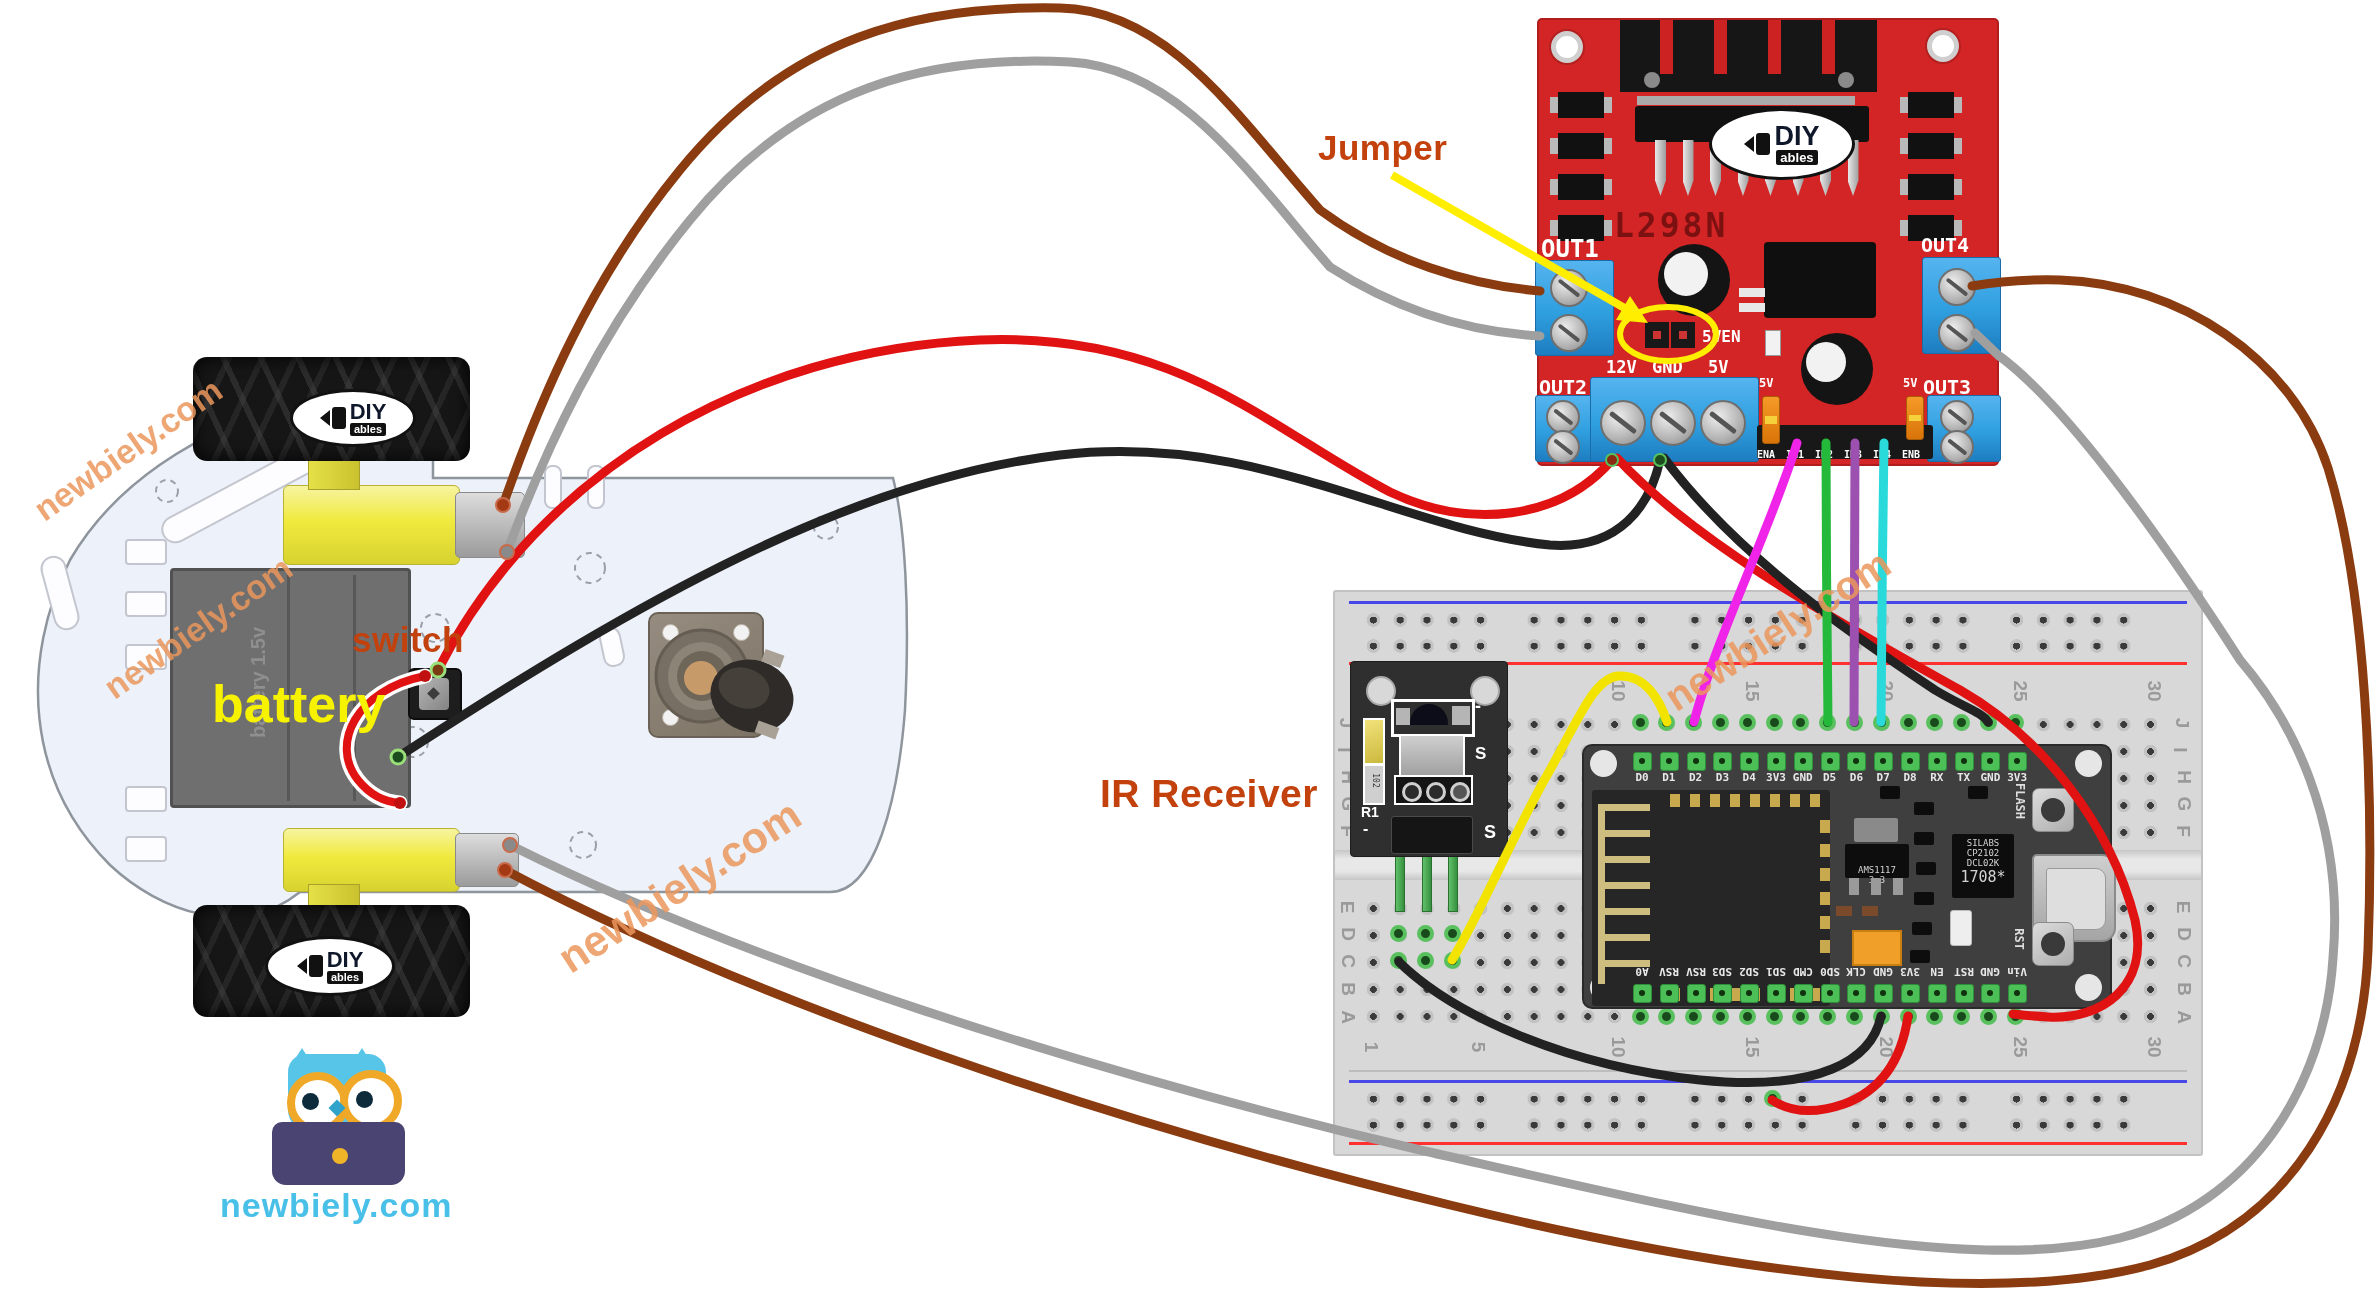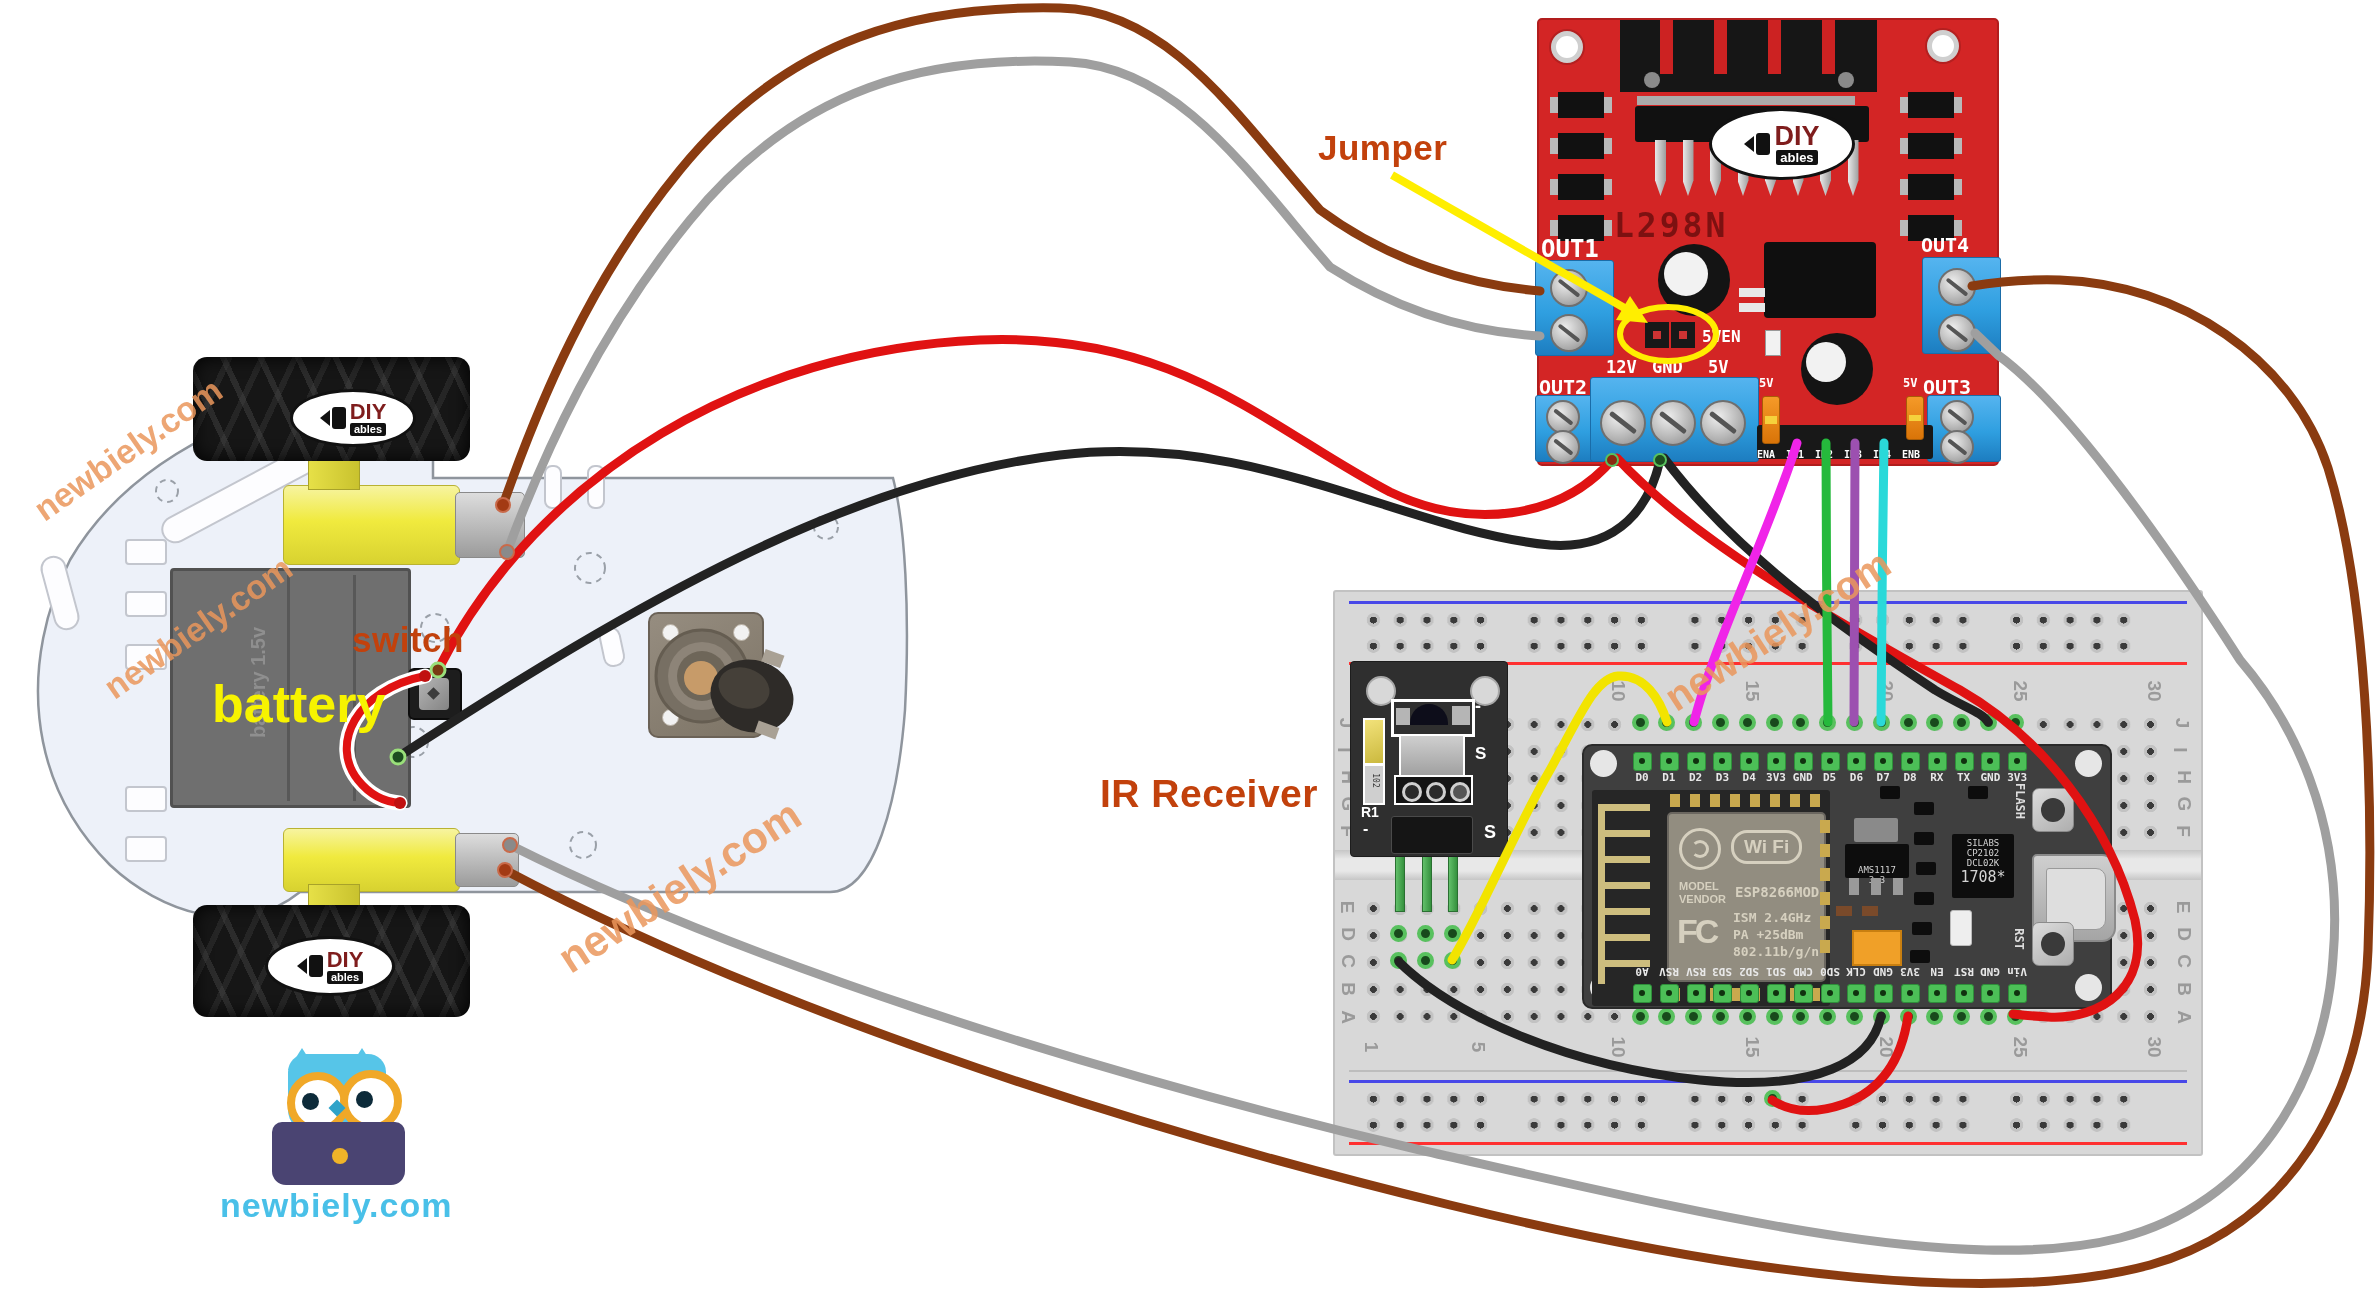--- a/index.html
+++ b/index.html
@@ -15,21 +15,21 @@
   
   .wheel{background:#161616;border-radius:14px;
     background-image:repeating-linear-gradient(65deg,rgba(70,70,70,.45) 0 6px,transparent 6px 34px),
                      repeating-linear-gradient(115deg,rgba(60,60,60,.4) 0 6px,transparent 6px 30px);
     box-shadow:inset 0 0 18px #000;}
   .diylogo{background:#fff;border:3px solid #111;border-radius:50%;display:flex;align-items:center;justify-content:center;gap:4px;}
   .diylogo .glyph{width:26px;height:26px;position:relative;}
   .diylogo .glyph:before{content:"";position:absolute;left:0;top:5px;border-top:8px solid transparent;border-bottom:8px solid transparent;border-right:10px solid #111;}
   .diylogo .glyph:after{content:"";position:absolute;right:0;top:2px;width:14px;height:22px;background:#111;border-radius:3px;}
   .diylogo .txt{display:flex;flex-direction:column;align-items:center;line-height:1;}
-  .diylogo .big{font-weight:bold;color:#7f1d1d;letter-spacing:0;}
+  .diylogo .big{font-weight:bold;color:#0f172a;letter-spacing:0;}
   .diylogo .small{background:#111;color:#fff;font-weight:bold;padding:1px 4px;border-radius:2px;}
   .motor{background:linear-gradient(180deg,#f7f4a0 0%,#f0ea3e 45%,#d8d230 100%);border:1px solid #b9b232;border-radius:6px;}
   .gearbox{background:linear-gradient(180deg,#ddd,#9b9b9b);border:1px solid #8a8a8a;border-radius:5px;}
   .hub{background:linear-gradient(90deg,#e6e047,#c9c22e);border:1px solid #a8a22a;}
   .batteryPack{background:#6f6f6f;border:3px solid #515151;border-radius:4px;}
   .batt-line{position:absolute;top:4px;bottom:4px;width:3px;background:#585858;}
   .battSideText{color:#8f8f8f;font-size:20px;font-weight:bold;transform:rotate(-90deg);transform-origin:center;white-space:nowrap;}
   .switchBody{background:#1d1d1d;border-radius:6px;border:2px solid #0c0c0c;}
   .switchFace{position:absolute;left:9px;top:8px;width:30px;height:32px;background:linear-gradient(135deg,#b5b5b5,#848484);border-radius:4px;}
   .switchFace:after{content:"";position:absolute;left:10px;top:11px;width:9px;height:9px;background:#3c3c3c;transform:rotate(45deg);}
@@ -295,33 +295,20 @@
 
   <div class="abs nodemcu" style="left:1582px;top:744px;width:526px;height:261px;">
     <div class="clover" style="left:6px;top:4px;"></div>
     <div class="clover" style="right:8px;top:4px;"></div>
     <div class="clover" style="left:6px;bottom:6px;"></div>
     <div class="clover" style="right:8px;bottom:6px;"></div>
 
     <div class="espmod" style="left:8px;top:44px;width:238px;height:216px;">
       <div class="antenna" style="left:6px;top:14px;width:52px;height:180px;"></div>
       <div class="abs" style="left:6px;top:14px;width:7px;height:180px;background:#cdbd7e;"></div>
-      <div class="shield" style="left:75px;top:22px;width:155px;height:166px;">
-        <div class="abs" style="left:10px;top:14px;width:36px;height:36px;border:3px solid #d6d0bf;border-radius:50%;">
-          <div class="abs" style="left:9px;top:9px;width:12px;height:12px;border:3px solid #d6d0bf;border-radius:50%;border-left-color:transparent;"></div>
-        </div>
-        <div class="abs" style="left:62px;top:16px;padding:3px 10px;border:3px solid #d6d0bf;border-radius:16px;font-weight:bold;font-size:19px;">Wi Fi</div>
-        <div class="abs" style="left:10px;top:66px;font-size:11px;font-weight:bold;">MODEL</div>
-        <div class="abs" style="left:10px;top:79px;font-size:11px;font-weight:bold;">VENDOR</div>
-        <div class="abs mono" style="left:66px;top:70px;font-size:14px;font-weight:bold;">ESP8266MOD</div>
-        <div class="abs" style="left:8px;top:98px;font-size:34px;font-weight:bold;letter-spacing:-3px;">FC</div>
-        <div class="abs mono" style="left:64px;top:96px;font-size:13px;font-weight:bold;">ISM 2.4GHz</div>
-        <div class="abs mono" style="left:64px;top:113px;font-size:13px;font-weight:bold;">PA  +25dBm</div>
-        <div class="abs mono" style="left:64px;top:130px;font-size:13px;font-weight:bold;">802.11b/g/n</div>
-      </div>
       <div id="esp-pads">
           <div class="goldpad" style="left: 78px; top: 4px;"></div>
           <div class="goldpad" style="left: 78px; top: 198px;"></div>
           <div class="goldpad" style="left: 98px; top: 4px;"></div>
           <div class="goldpad" style="left: 98px; top: 198px;"></div>
           <div class="goldpad" style="left: 118px; top: 4px;"></div>
           <div class="goldpad" style="left: 118px; top: 198px;"></div>
           <div class="goldpad" style="left: 138px; top: 4px;"></div>
           <div class="goldpad" style="left: 138px; top: 198px;"></div>
           <div class="goldpad" style="left: 158px; top: 4px;"></div>

